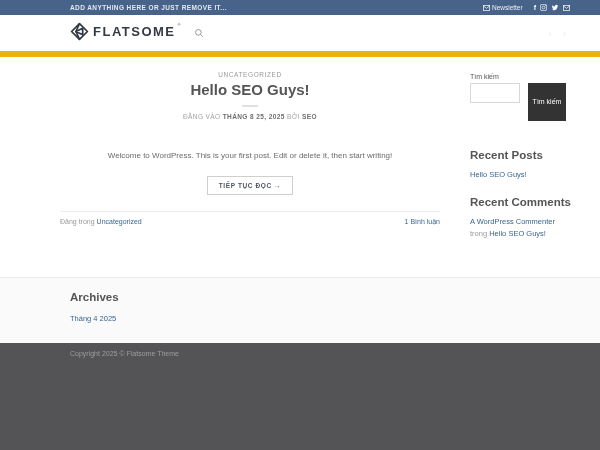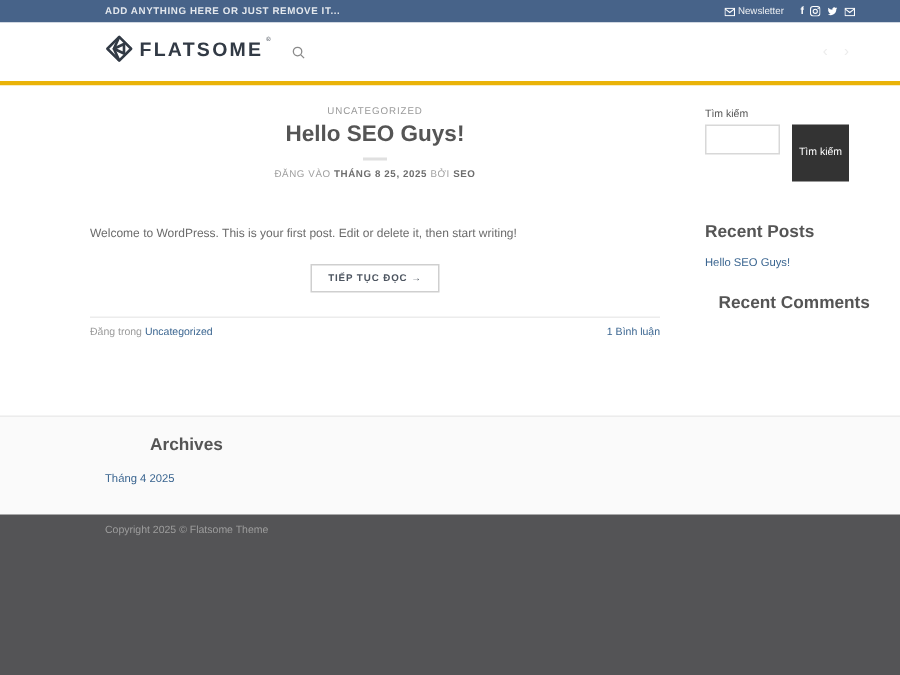--- a/index.html
+++ b/index.html
@@ -10,57 +10,57 @@
   
   .topbar { height:15px; background:#476389; display:flex; align-items:center; justify-content:space-between; padding:0 30px 0 70px; flex-shrink:0; }
   .topbar-left { color:rgba(255,255,255,.85); font-size:6.5px; letter-spacing:.4px; text-transform:uppercase; font-weight:bold; }
   .topbar-right { display:flex; align-items:center; gap:5px; }
   .newsletter { display:flex; align-items:center; gap:2px; color:rgba(255,255,255,.9); font-size:6.5px; }
   .social { display:flex; align-items:center; gap:4px; margin-left:6px; }
   .social svg, .newsletter svg { display:block; }
   .fb-letter { color:#fff; font-size:7px; font-weight:bold; line-height:7px; }
 
   
-  .header { height:42px; background:#fff; display:flex; align-items:center; padding:0 30px 0 70px; border-bottom:3px solid #eab308; box-shadow:0 1px 2px rgba(0,0,0,.03); flex-shrink:0; }
+  .header { height:42px; background:#fff; display:flex; align-items:center; padding:0 30px 0 70px; border-bottom:6px solid #eab308; box-shadow:0 1px 2px rgba(0,0,0,.03); flex-shrink:0; }
   .logo { display:flex; align-items:flex-start; gap:4px; cursor:pointer; }
   .logo-text { font-size:13px; font-weight:bold; letter-spacing:1.5px; color:#323a45; line-height:20px; }
   .reg { font-size:4px; color:#323a45; margin-left:-2px; }
   .hdr-search { margin-left:14px; display:flex; align-items:center; }
   .hdr-right { margin-left:auto; color:#ececec; font-size:10px; letter-spacing:4px; }
 
   
   .content { flex:1; display:flex; padding:0 34px 0 60px; background:#fff; }
   .main-col { flex:1; padding-top:14px; }
   .cat { text-align:center; font-size:6.5px; letter-spacing:.6px; color:#9a9a9a; text-transform:uppercase; }
   .post-title { text-align:center; font-size:15px; font-weight:bold; color:#555; margin-top:3px; }
   .divider { width:16px; height:2px; background:#e0e0e0; margin:7px auto 6px auto; }
   .post-meta { text-align:center; font-size:6.5px; letter-spacing:.4px; color:#a0a0a0; text-transform:uppercase; }
   .post-meta b { color:#6e6e6e; font-weight:bold; }
-  .excerpt { font-size:8px; color:#6b6b6b; margin-top:30px; line-height:1.4; }
+  .excerpt { font-size:8px; color:#6b6b6b; margin-top:30px; line-height:1.4;text-align:center; }
   .more-wrap { text-align:center; margin-top:13px; }
   .more-btn { display:inline-block; border:1px solid #cfcfcf; background:#fff; color:#4d5560; font-size:6.5px; font-weight:bold; letter-spacing:.6px; text-transform:uppercase; padding:5px 11px; cursor:pointer; }
   .entry-meta { display:flex; justify-content:space-between; border-top:1px solid #ececec; margin-top:16px; padding-top:6px; font-size:7px; color:#9a9a9a; }
   a.lnk { color:#3a6590; text-decoration:none; cursor:pointer; }
 
   
   .sidebar { width:96px; margin-left:30px; padding-top:16px; }
   .search-label { font-size:7px; color:#555; margin-bottom:3px; }
   .search-row { display:flex; align-items:flex-start; }
   .search-input { flex:1; height:20px; border:1px solid #d8d8d8; background:#fff; margin-right:8px; min-width:0; font-size:7px; padding:0 2px; }
   .search-btn { width:38px; height:38px; background:#333; color:#fff; border:none; font-size:7px; line-height:1.4; cursor:pointer; font-family:inherit; }
   .widget-title { font-size:11.5px; font-weight:bold; color:#555; white-space:nowrap; }
   .w-posts { margin-top:28px; }
-  .w-comments { margin-top:15px;margin-left:9px; }
+  .w-comments { margin-top:15px; }
   .widget-list { margin-top:8px; font-size:7.5px; line-height:1.6; }
   .comment-item { font-size:7.5px; line-height:1.65; margin-top:8px; color:#9a9a9a; }
 
   
   .footer-widgets { height:66px; background:#fafafa; border-top:1px solid #ececec; display:flex; padding:13px 0 0 70px; flex-shrink:0; }
   .f-col { width:132px; }
-  .f-title { font-size:11.5px; font-weight:bold; color:#555;margin-left:30px; }
+  .f-title { font-size:11.5px; font-weight:bold; color:#555; }
   .f-link { display:inline-block; margin-top:11px; font-size:7.5px; }
   .absolute-footer { height:107px; background:#545456; padding:7px 0 0 70px; flex-shrink:0; }
   .copyright { font-size:7px; color:#9d9d9d; }
 </style>
 </head>
 <body>
 
 <div class="page">
 
   <div class="topbar">
@@ -156,20 +156,25 @@
 
       <div class="w-posts">
         <div class="widget-title">Recent Posts</div>
         <div class="widget-list">
           <a class="lnk">Hello SEO Guys!</a>
         </div>
       </div>
 
       <div class="w-comments">
         <div class="widget-title">Recent Comments</div>
+        <div class="comment-item">
+          <a class="lnk">A WordPress Commenter</a><br>
+          <span>trong</span>
+          <a class="lnk">Hello SEO Guys!</a>
+        </div>
       </div>
     </div>
   </div>
 
   <div class="footer-widgets">
     <div class="f-col">
       <div class="f-title">Archives</div>
       <a class="lnk f-link">Tháng 4 2025</a>
     </div>
   </div>

